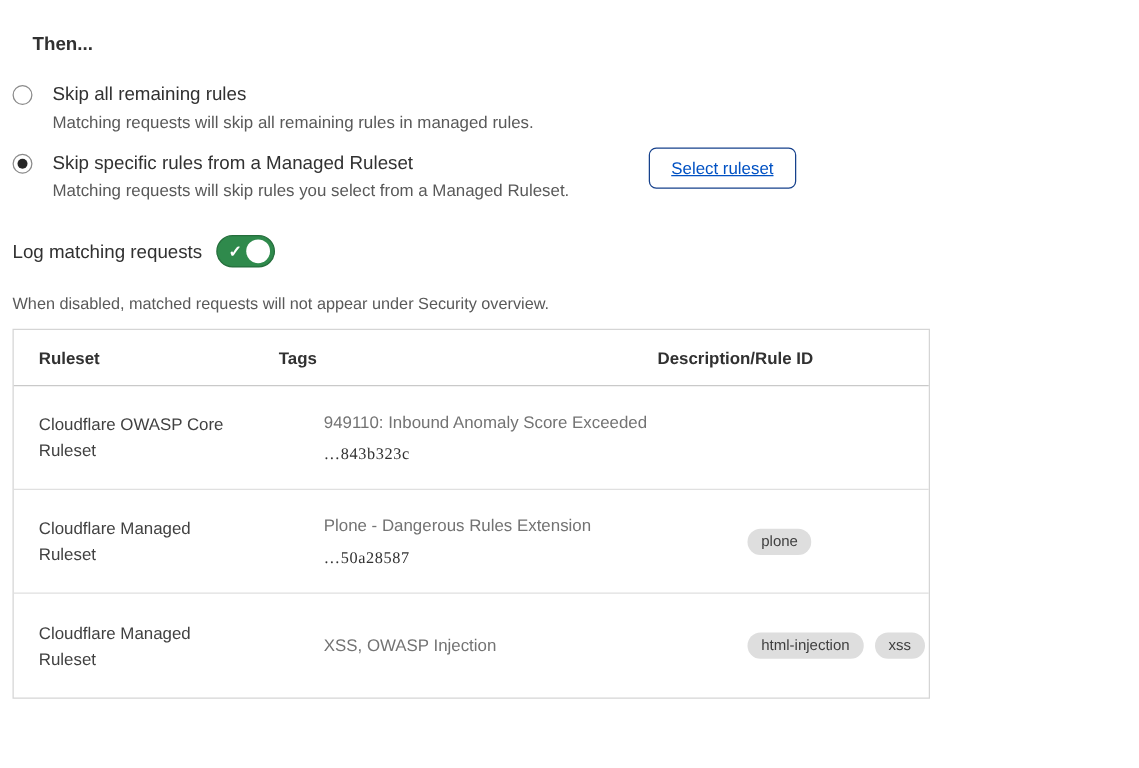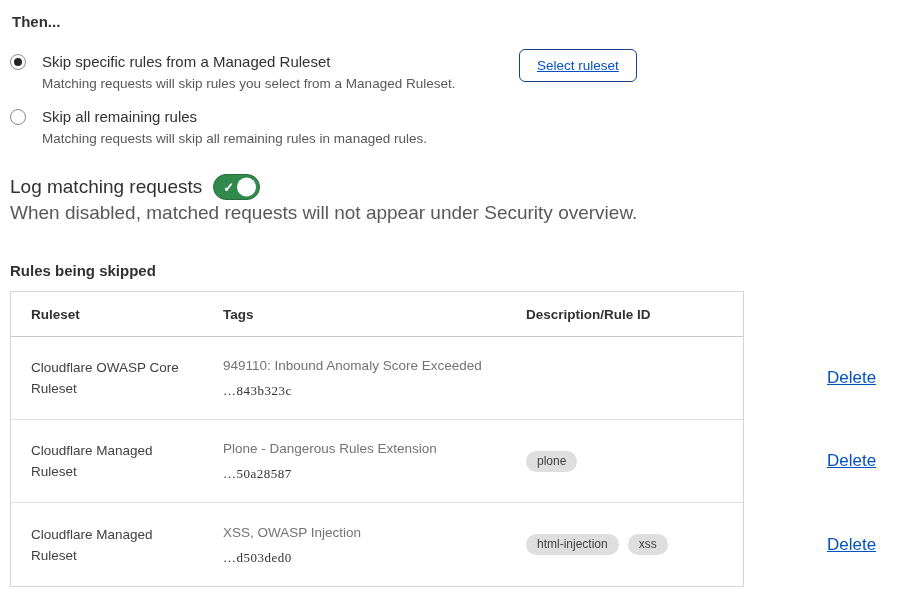--- a/index.html
+++ b/index.html
@@ -12,93 +12,92 @@
     --table-border:#d5d5d5;
     --header-border:#c9c9c9;
     --row-border:#e0e0e0;
     --tag-bg:#dedede;
   }
   *{box-sizing:border-box;}
   html,body{margin:0;padding:0;background:#fff;}
   body{font-family:"Liberation Sans",sans-serif;color:var(--text-dark);}
   .page{width:911px;height:614px;position:relative;padding:12px 11px 0 10px;overflow:hidden;}
 
-  .then-heading{font-size:15px;font-weight:bold;margin:2px;line-height:16px;color:var(--text-dark);}
+  .then-heading{font-size:15px;font-weight:bold;margin:16px;line-height:16px;color:var(--text-dark);}
 
   .options{margin-top:22px;}
   .option{display:grid;grid-template-columns:16px 1fr;column-gap:16px;position:relative;}
   .option + .option{margin-top:14px;}
   .radio{width:16px;height:16px;border:1px solid #8a8a8a;border-radius:50%;background:#fff;position:relative;margin-top:2px;cursor:pointer;}
   .radio.selected::after{content:"";position:absolute;inset:3px;background:#262626;border-radius:50%;}
   .option-label{font-size:15px;line-height:20px;color:var(--text-dark);cursor:pointer;}
   .option-desc{font-size:13.5px;line-height:18px;color:var(--text-muted);margin-top:3px;}
 
   .select-ruleset{position:absolute;left:509px;top:-3px;height:33px;padding:0 17px;background:#fff;
     border:1px solid var(--button-border);border-radius:6px;color:var(--accent-blue);
     font-family:"Liberation Sans",sans-serif;font-size:13.5px;text-decoration:underline;cursor:pointer;}
 
   .log-row{display:flex;align-items:center;gap:11px;margin-top:26px;height:26px;}
-  .log-label{font-size:19px;color:var(--text-dark);}
+  .log-label{font-size:15px;color:var(--text-dark);}
   .toggle{width:47px;height:26px;border-radius:13px;background:#9a9a9a;border:1px solid #7d7d7d;position:relative;cursor:pointer;}
   .toggle.on{background:var(--toggle-green);border-color:var(--toggle-green-border);}
   .toggle .check{position:absolute;left:9px;top:50%;transform:translateY(-50%);color:#fff;font-size:13px;font-weight:bold;line-height:1;}
   .toggle .knob{position:absolute;right:3px;top:50%;transform:translateY(-50%);width:19px;height:19px;background:#fff;border-radius:50%;}
-  .log-desc{margin-top:4px;font-size:19px;line-height:18px;color:var(--text-muted);}
+  .log-desc{margin-top:20px;font-size:13px;line-height:18px;color:var(--text-muted);}
 
   .table-title{margin:40px 0 0 0;font-size:15px;font-weight:bold;line-height:18px;color:var(--text-dark);}
 
   .rules-table{margin-top:11px;width:734px;border:1px solid var(--table-border);background:#fff;}
   .thead,.trow{display:grid;grid-template-columns:192px 303px 301px 1fr;padding:0 20px;align-items:center;}
   .thead{height:45px;border-bottom:1px solid var(--header-border);font-size:13.5px;font-weight:bold;color:var(--text-dark);}
-  .trow{height:83px;border-bottom:1px solid var(--row-border);font-size:13.5px;}
+  .trow{height:83px;border-bottom:1px solid var(--row-border);font-size:13.5px;gap:36px;}
   .trow:last-child{border-bottom:none;}
   .cell-ruleset{color:#414141;line-height:21px;padding-right:30px;}
   .cell-desc .desc-line{color:#737373;line-height:17px;}
   .cell-desc .rule-id{font-family:Liberation Serif, serif;font-size:13px;letter-spacing:0.5px;margin-top:9px;color:var(--text-dark);}
   .cell-tags{display:flex;gap:9px;align-items:center;text-align:center;}
   .tag-pill{display:inline-block;background:var(--tag-bg);border-radius:11px;padding:3px 11px;font-size:12px;color:#3f3f3f;line-height:15px;}
   .cell-action{justify-self:end;}
   .delete-link{color:var(--accent-blue);text-decoration:underline;font-size:17px;cursor:pointer;}
 </style>
 </head>
 <body>
 
 <div class="page">
 
   <h2 class="then-heading">Then...</h2>
 
   <div class="options">
     <div class="option">
+      <span class="radio"></span>
+      <div>
+        <div class="option-label">Skip all remaining rules</div>
+        <div class="option-desc">Matching requests will skip all remaining rules in managed rules.</div>
+      </div>
+    </div>
+
+    <div class="option">
       <span class="radio selected"></span>
       <div>
         <div class="option-label">Skip specific rules from a Managed Ruleset</div>
         <div class="option-desc">Matching requests will skip rules you select from a Managed Ruleset.</div>
       </div>
       <button class="select-ruleset">Select ruleset</button>
-    </div>
-
-    <div class="option">
-      <span class="radio"></span>
-      <div>
-        <div class="option-label">Skip all remaining rules</div>
-        <div class="option-desc">Matching requests will skip all remaining rules in managed rules.</div>
-      </div>
     </div>
   </div>
 
   <div class="log-row">
     <span class="log-label">Log matching requests</span>
     <span class="toggle on">
       <span class="check">✓</span>
       <span class="knob"></span>
     </span>
   </div>
   <div class="log-desc">When disabled, matched requests will not appear under Security overview.</div>
 
-  <h3 class="table-title">Rules being skipped</h3>
 
   <div class="rules-table">
     <div class="thead">
       <span>Ruleset</span>
       <span>Tags</span>
       <span>Description/Rule ID</span>
       <span></span>
     </div>
     <div>
   <div class="trow">
@@ -124,21 +123,20 @@
           </div>
     <div class="cell-action">
       <span class="delete-link">Delete</span>
     </div>
   </div>
 
   <div class="trow">
     <div class="cell-ruleset">Cloudflare Managed Ruleset</div>
     <div class="cell-desc">
       <div class="desc-line">XSS, OWASP Injection</div>
-      <div class="rule-id">…d503ded0</div>
     </div>
     <div class="cell-tags">
             <span class="tag-pill">html-injection</span>
             <span class="tag-pill">xss</span>
           </div>
     <div class="cell-action">
       <span class="delete-link">Delete</span>
     </div>
   </div>
 </div>

